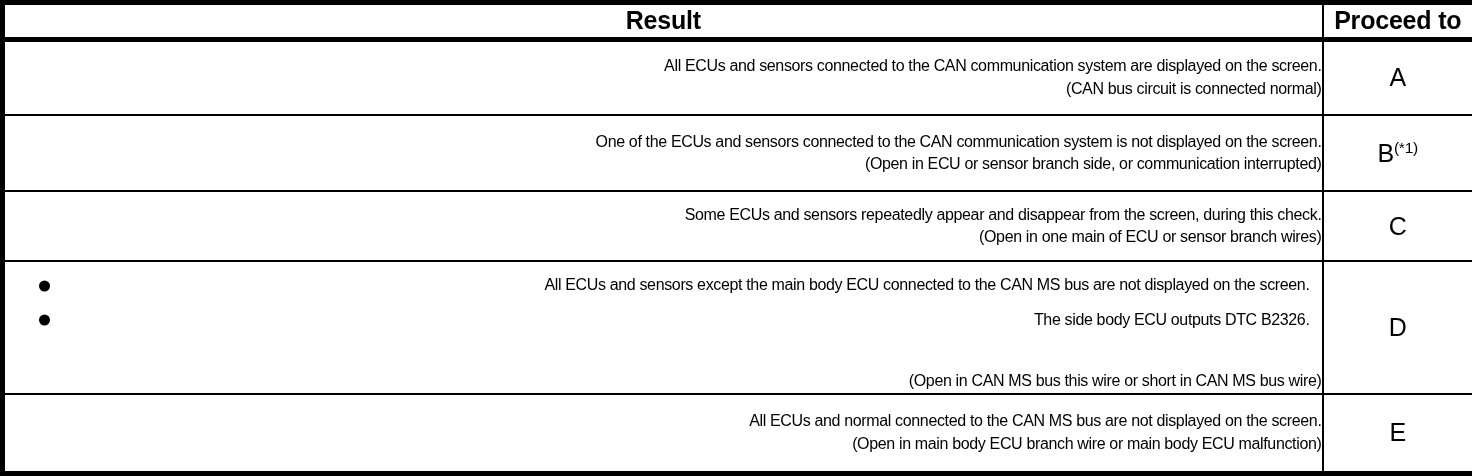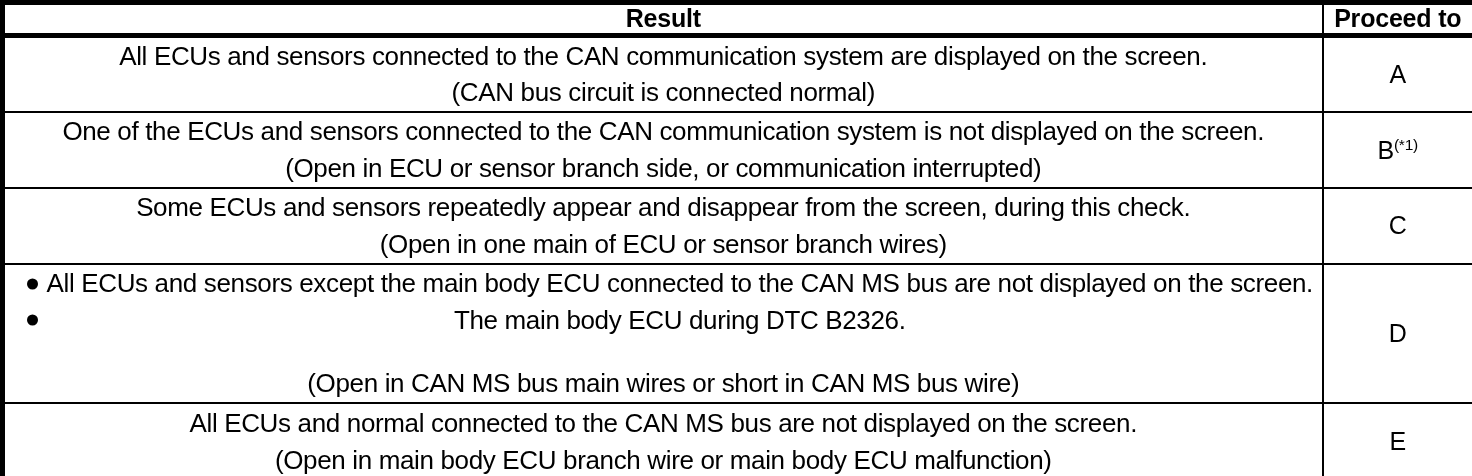--- a/index.html
+++ b/index.html
@@ -56,23 +56,23 @@
     text-align: center;
     font-size: 25px;
     font-weight: bold;
     letter-spacing: -0.2px;
     line-height: 1.1;
     padding: 4px 0 6px 0;
   }
 
   .cell-result {
     padding: 5px 8px 7px 9px;
-    font-size: 26px;
+    font-size: 16px;
     line-height: 1.42;
-    text-align: center;
+    text-align: right;
     letter-spacing: -0.35px;
     white-space: nowrap;
   }
 
   .cell-proceed {
     text-align: center;
     font-size: 25px;
     line-height: 1.1;
     letter-spacing: -0.2px;
   }
@@ -85,21 +85,21 @@
   .line { display: block; }
 
   ul.bullets {
     list-style: none;
     margin: 0 0 0 0;
     padding: 0;
   }
   ul.bullets li {
     position: relative;
     padding-left: 33px;
-    margin: 0;
+    margin: 12px;
     line-height: 1.42;
     white-space: nowrap;
   }
   ul.bullets li .bullet-dot {
     position: absolute;
     left: 22px;
     top: 50%;
     transform: translateY(-50%);
     width: 11px;
     height: 11px;
@@ -158,25 +158,25 @@
 
       <tr style="height:126px;">
         <td class="cell-result">
           <ul class="bullets">
             <li>
               <span class="bullet-dot"></span>
               <span>All ECUs and sensors except the main body ECU connected to the CAN MS bus are not displayed on the screen.</span>
             </li>
             <li>
               <span class="bullet-dot"></span>
-              <span>The main body ECU during DTC B2326.</span>
+              <span>The side body ECU outputs DTC B2326.</span>
             </li>
           </ul>
           <span class="spacer-line"></span>
-          <span class="line">(Open in CAN MS bus main wires or short in CAN MS bus wire)</span>
+          <span class="line">(Open in CAN MS bus this wire or short in CAN MS bus wire)</span>
         </td>
         <td class="cell-proceed">
           <span>D</span>
         </td>
       </tr>
 
       <tr style="height:80px;">
         <td class="cell-result">
           <span class="line">All ECUs and normal connected to the CAN MS bus are not displayed on the screen.</span>
           <span class="line">(Open in main body ECU branch wire or main body ECU malfunction)</span>

